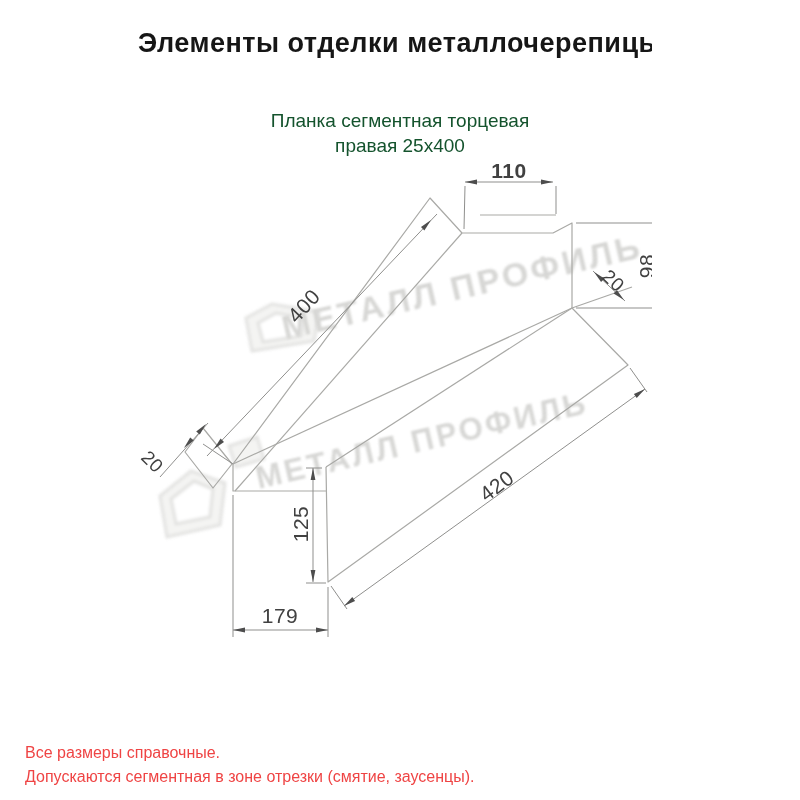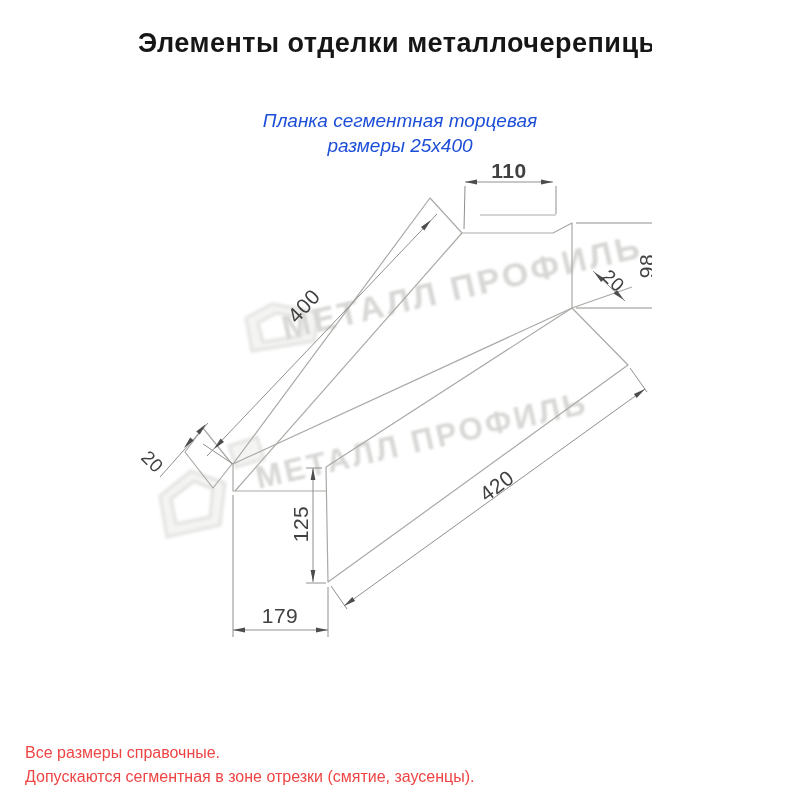--- a/index.html
+++ b/index.html
@@ -7,21 +7,21 @@
     position:relative;width:652px;height:800px;background:#ffffff;overflow:hidden;
     font-family:"Liberation Sans","DejaVu Sans",sans-serif;
   }
   .abs{position:absolute;}
   #title{
     left:400px;top:43px;transform:translate(-50%,-50%);
     font-size:27px;font-weight:bold;color:#161616;white-space:nowrap;letter-spacing:.5px;
   }
   .subtitle{
     left:400px;transform:translate(-50%,-50%);
-    font-size:19px;color:#1d4ed8;white-space:nowrap;font-weight:500;font-style:italic;
+    font-size:19px;color:#14532d;white-space:nowrap;font-weight:500;
   }
   #subtitle1{top:121px;}
   #subtitle2{top:146px;}
   .dim{
     color:#414141;font-size:21px;white-space:nowrap;letter-spacing:.5px;
   }
   .wm-text{
     color:#d7d7d5;font-weight:bold;white-space:nowrap;letter-spacing:3px;
     filter:blur(1px);
   }
@@ -30,21 +30,21 @@
     left:25px;font-size:16px;color:#ef4444;white-space:nowrap;
   }
 </style>
 </head>
 <body>
 
 <div id="canvas">
 
   <div id="title" class="abs">Элементы отделки металлочерепицы</div>
   <div id="subtitle1" class="abs subtitle">Планка сегментная торцевая</div>
-  <div id="subtitle2" class="abs subtitle">размеры 25х400</div>
+  <div id="subtitle2" class="abs subtitle">правая 25х400</div>
 
   <svg class="abs" width="800" height="800" style="left:0;top:0;filter:blur(1.5px);opacity:.8;">
     <g stroke="#dcdcda" stroke-width="3" fill="#f2f2f0">
       <path d="M246,318 L272,304 L319,312 L314,341 L252,351 Z"></path>
       <path d="M258,323 L276,313 L304,318 L301,336 L263,342 Z" fill="#ffffff"></path>
     </g>
     <g stroke="#dcdcda" stroke-width="3" fill="#f2f2f0">
       <path d="M160,496 L191,471 L225,483 L220,525 L167,537 Z"></path>
       <path d="M171,499 L194,481 L213,489 L210,517 L176,524 Z" fill="#ffffff"></path>
       <path d="M229,446 L257,437 L264,459 L236,467 Z"></path>

